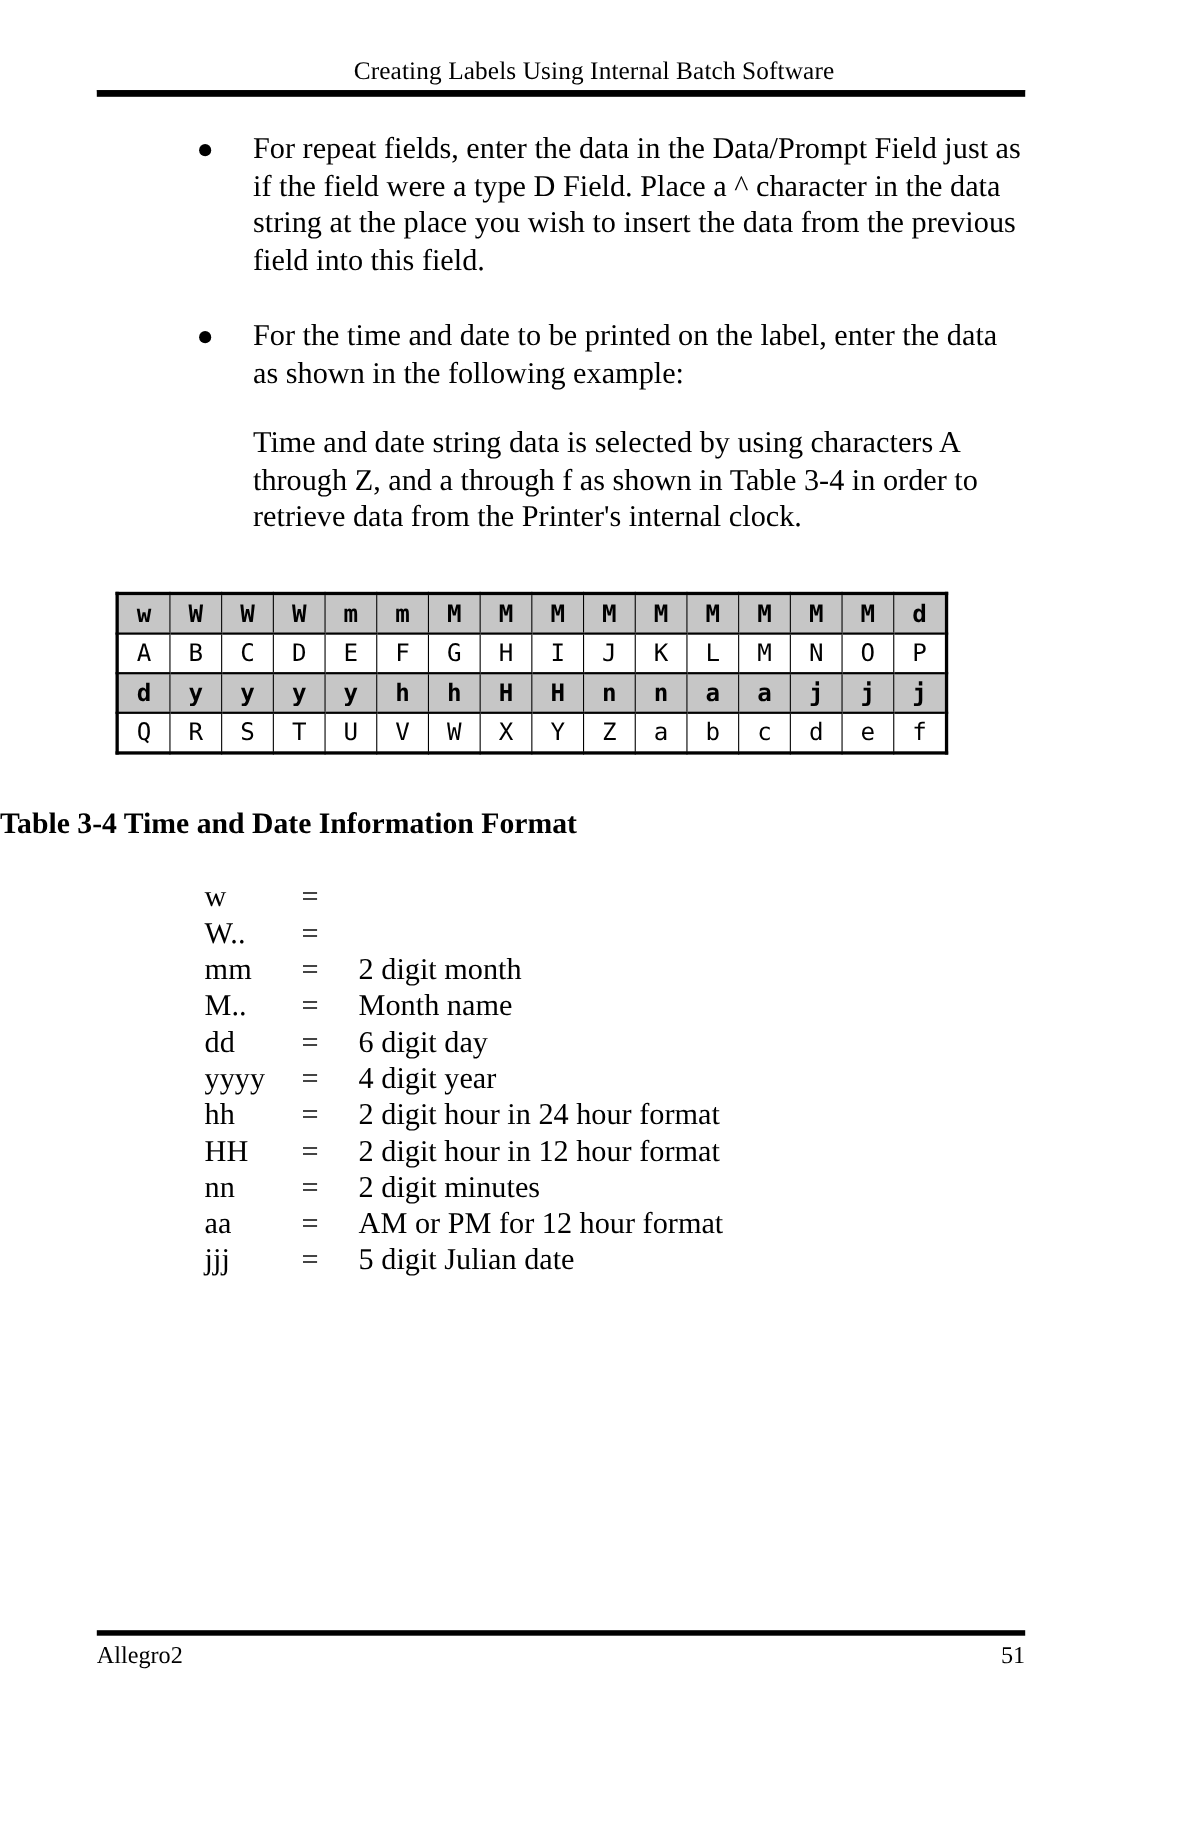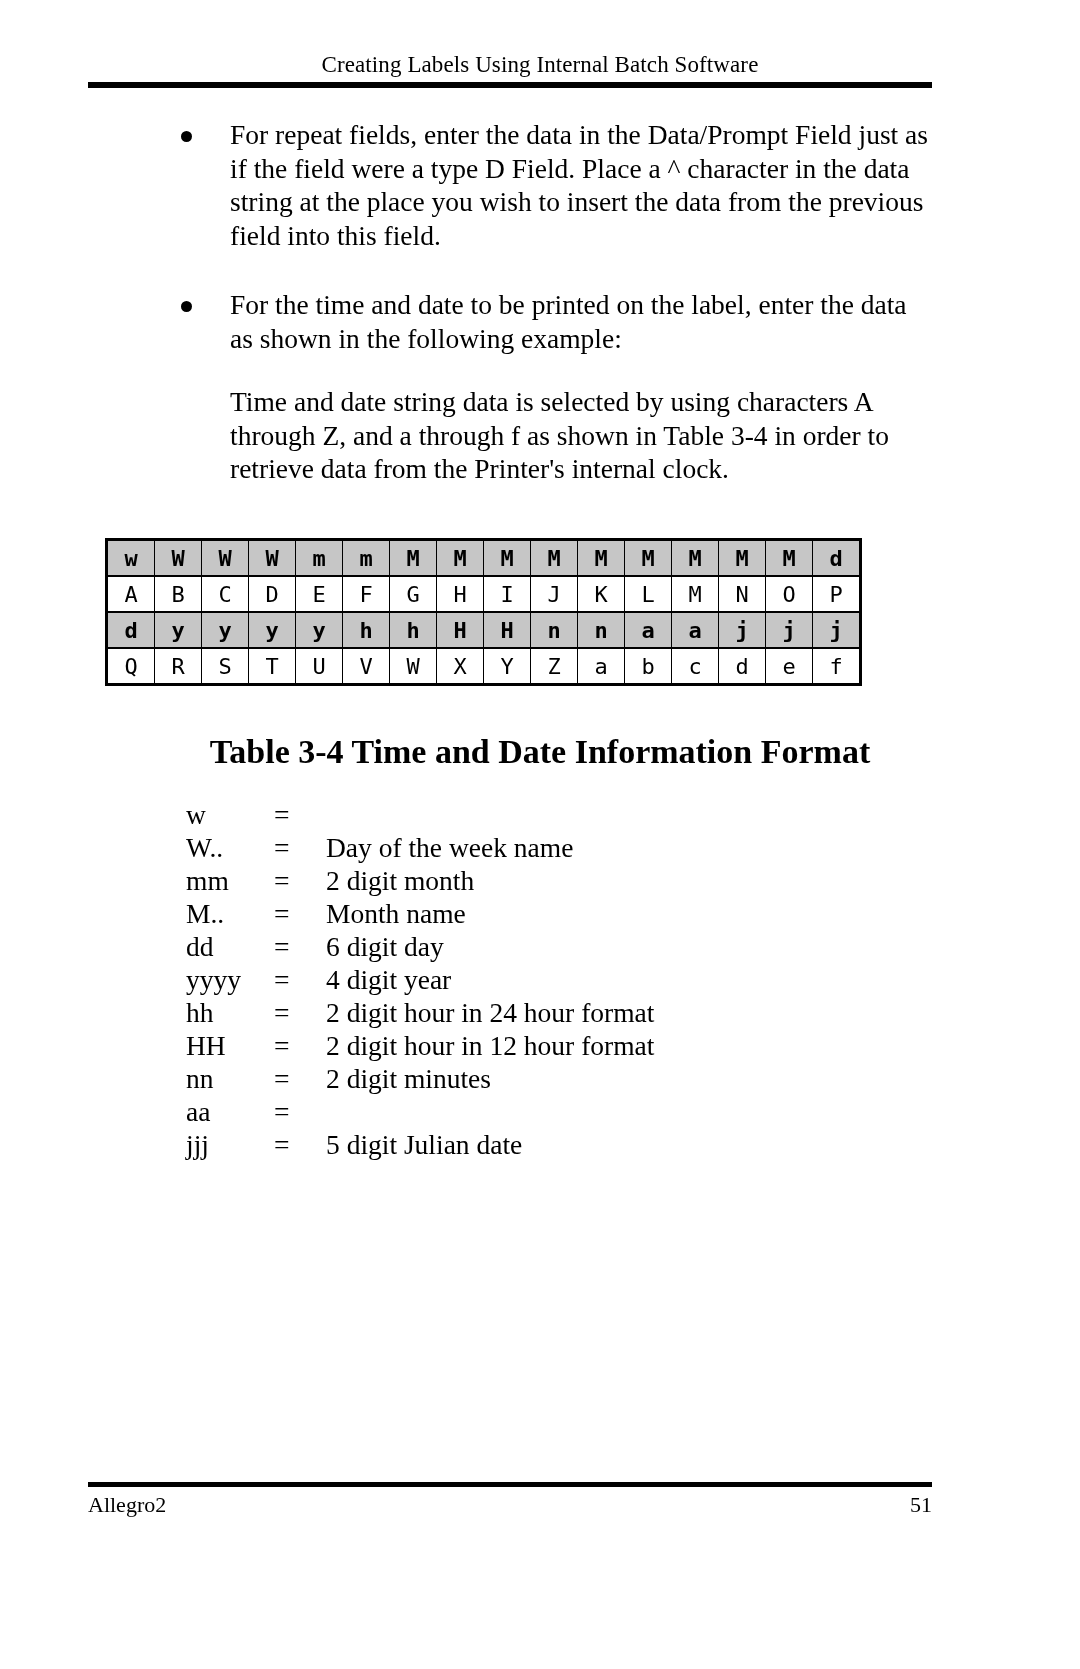--- a/index.html
+++ b/index.html
@@ -109,22 +109,21 @@
   }
   table.codes tr.plain td {
     background: #ffffff;
     font-weight: normal;
   }
 
   .table-caption {
     position: absolute;
     left: 0; right: 0;
     top: 733px;
-    text-align: center;
-    font-size: 34px;
+    font-size: 27px;
     font-weight: bold;
   }
 
   
   .defs {
     position: absolute;
     left: 186px;
     top: 798px;
   }
   .def-row {
@@ -263,21 +262,20 @@
   <div class="table-caption">Table 3-4  Time and Date Information Format</div>
 
   <div class="defs">
       <div class="def-row">
         <span class="def-term">w</span>
         <span class="def-eq">=</span>
       </div>
       <div class="def-row">
         <span class="def-term">W..</span>
         <span class="def-eq">=</span>
-        <span class="def-desc">Day of the week name</span>
       </div>
       <div class="def-row">
         <span class="def-term">mm</span>
         <span class="def-eq">=</span>
         <span class="def-desc">2 digit month</span>
       </div>
       <div class="def-row">
         <span class="def-term">M..</span>
         <span class="def-eq">=</span>
         <span class="def-desc">Month name</span>
@@ -303,20 +301,21 @@
         <span class="def-desc">2 digit hour in 12 hour format</span>
       </div>
       <div class="def-row">
         <span class="def-term">nn</span>
         <span class="def-eq">=</span>
         <span class="def-desc">2 digit minutes</span>
       </div>
       <div class="def-row">
         <span class="def-term">aa</span>
         <span class="def-eq">=</span>
+        <span class="def-desc">AM or PM for 12 hour format</span>
       </div>
       <div class="def-row">
         <span class="def-term">jjj</span>
         <span class="def-eq">=</span>
         <span class="def-desc">5 digit Julian date</span>
       </div>
     </div>
 
   <div class="footer-rule"></div>
   <div class="footer">

